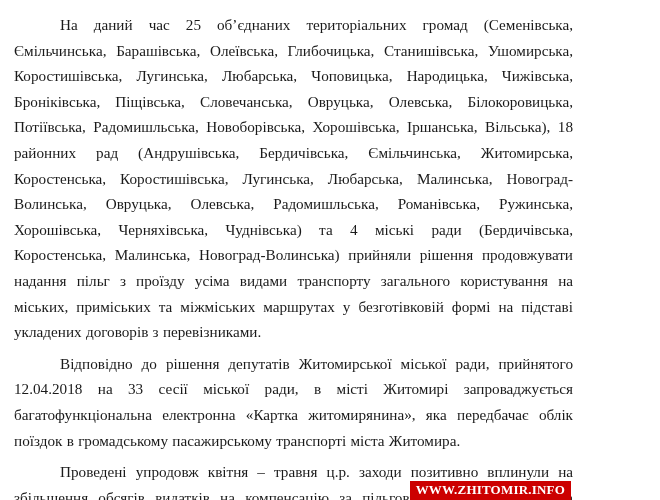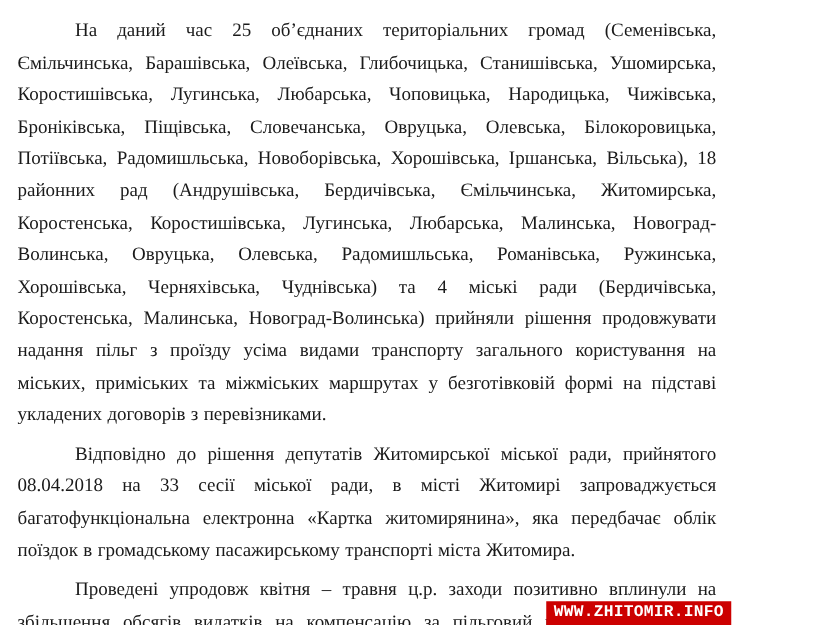--- a/index.html
+++ b/index.html
@@ -30,34 +30,34 @@
     margin: 0 0 6px 0;
     text-indent: 46px;
     hyphens: none;
     word-spacing: 0.5px;
   }
   .para.last {
     margin-bottom: 0;
   }
   .watermark {
     position: absolute;
-    right: 2px;
+    right: 16px;
     bottom: 0px;
     background: #cc0000;
     color: #ffffff;
-    font-family: Liberation Mono, monospace;
+    font-family: Liberation Serif, serif;
     font-weight: bold;
     font-size: 13px;
     letter-spacing: 0.2px;
     padding: 2px 6px 3px 6px;
     line-height: 14px;
     white-space: nowrap;
   }
 </style>
 </head>
 <body>
 
 <div class="page">
   <p class="para">На даний час 25 об’єднаних територіальних громад (Семенівська, Ємільчинська, Барашівська, Олеївська, Глибочицька, Станишівська, Ушомирська, Коростишівська, Лугинська, Любарська, Чоповицька, Народицька, Чижівська, Броніківська, Піщівська, Словечанська, Овруцька, Олевська, Білокоровицька, Потіївська, Радомишльська, Новоборівська, Хорошівська, Іршанська, Вільська), 18 районних рад (Андрушівська, Бердичівська, Ємільчинська, Житомирська, Коростенська, Коростишівська, Лугинська, Любарська, Малинська, Новоград-Волинська, Овруцька, Олевська, Радомишльська, Романівська, Ружинська, Хорошівська, Черняхівська, Чуднівська) та 4 міські ради (Бердичівська, Коростенська, Малинська, Новоград-Волинська) прийняли рішення продовжувати надання пільг з проїзду усіма видами транспорту загального користування на міських, приміських та міжміських маршрутах у безготівковій формі на підставі укладених договорів з перевізниками.</p>
-  <p class="para">Відповідно до рішення депутатів Житомирської міської ради, прийнятого 08.04.2018 на 33 сесії міської ради, в місті Житомирі запроваджується багатофункціональна електронна «Картка житомирянина», яка передбачає облік поїздок в громадському пасажирському транспорті міста Житомира.</p>
+  <p class="para">Відповідно до рішення депутатів Житомирської міської ради, прийнятого 12.04.2018 на 33 сесії міської ради, в місті Житомирі запроваджується багатофункціональна електронна «Картка житомирянина», яка передбачає облік поїздок в громадському пасажирському транспорті міста Житомира.</p>
   <p class="para last">Проведені упродовж квітня – травня ц.р. заходи позитивно вплинули на збільшення обсягів видатків на компенсацію за пільговий проїзд. Зокрема, на компенсацію за пільгові перевезення автомобільним та залізничним транспортом з місцевих бюджетів за станом на 15.06.2018 передбачено 24,0 млн. грн., в порівнянні за станом на 15.03.2018 - 16,7 млн. грн.</p>
   <div class="watermark">WWW.ZHITOMIR.INFO</div>
 </div>
 
 </body></html>

